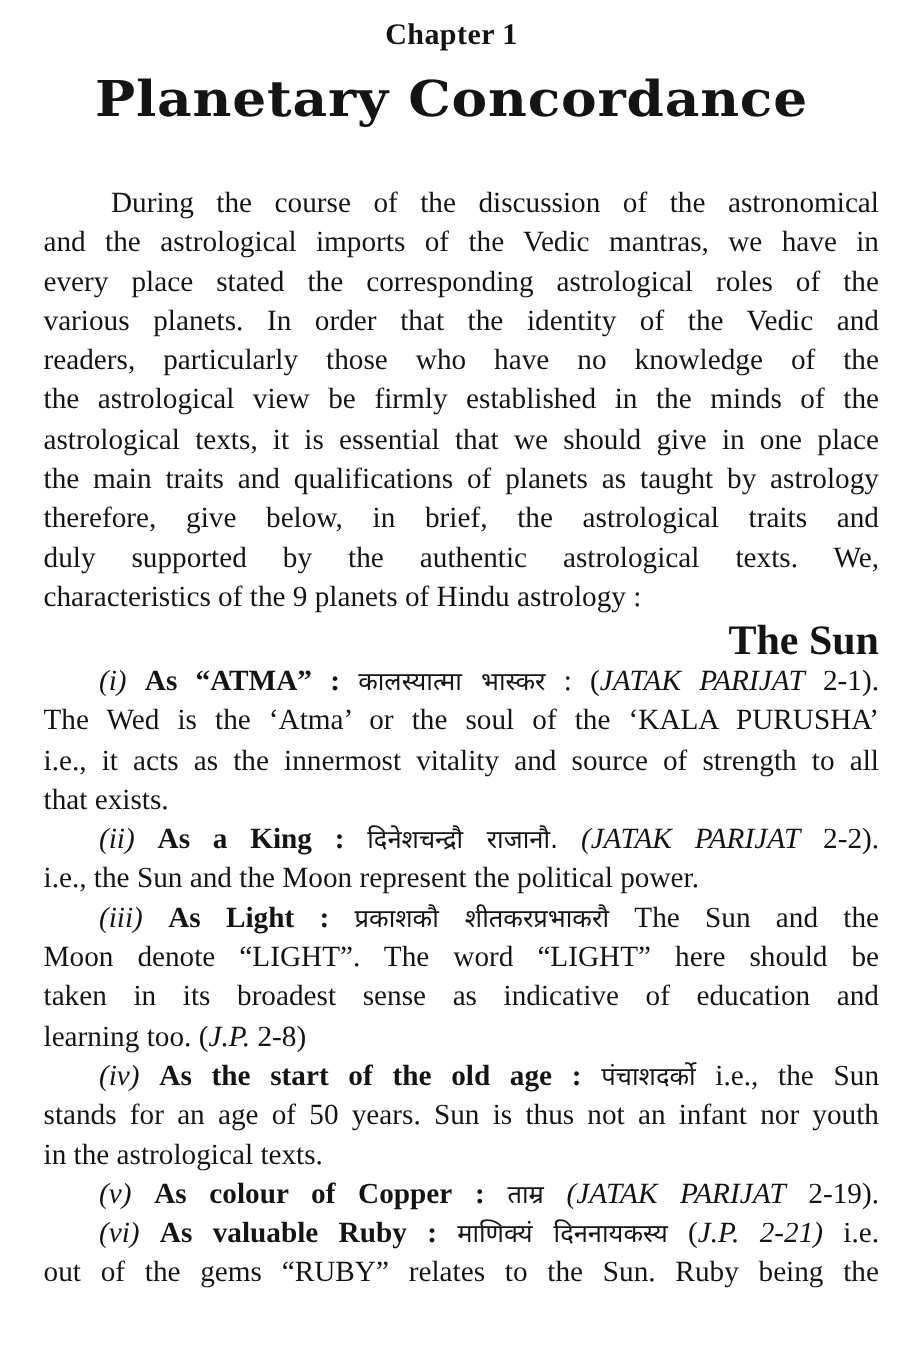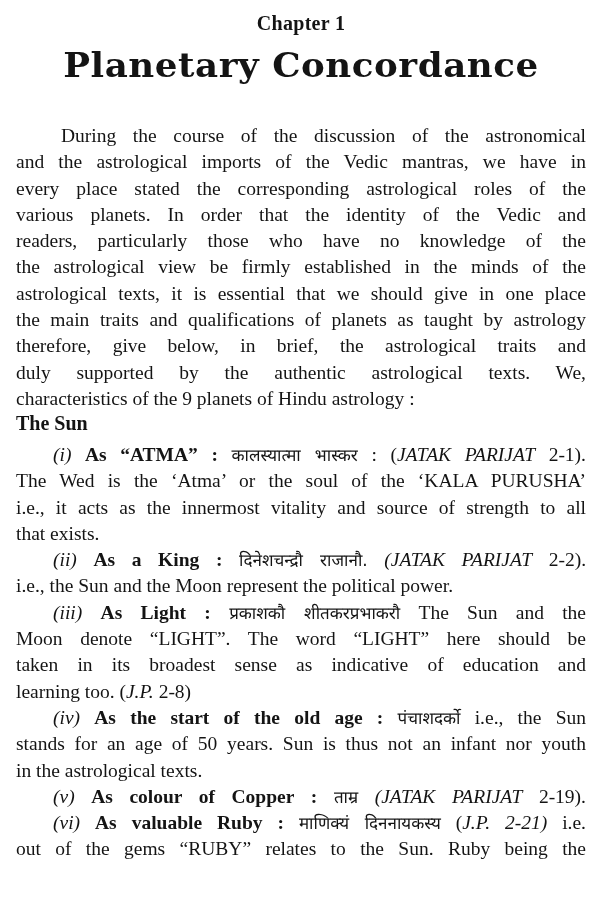--- a/index.html
+++ b/index.html
@@ -50,38 +50,39 @@
       font-size: 19.5px;
       line-height: 26.3px;
       text-align: justify;
     }
     .line {
       display: block;
       text-align: justify;
       text-align-last: justify;
       white-space: nowrap;
       height: 26.3px;
+      margin-left: 13px;
     }
     .line.last {
       text-align-last: left;
     }
     .line.indent {
       padding-left: 45px;
     }
     .line.indent2 {
       padding-left: 37px;
     }
     .section {
       position: absolute;
       top: 412px;
       left: 0;
       width: 570px;
-      text-align: left;
+      text-align: right;
       font-weight: bold;
-      font-size: 20px;
+      font-size: 28px;
     }
     .b { font-weight: bold; }
     .i { font-style: italic; }
     .dev {
       font-family: "DejaVu Sans", sans-serif;
       font-size: 17px;
     }
   </style>
 </head>
 <body>

